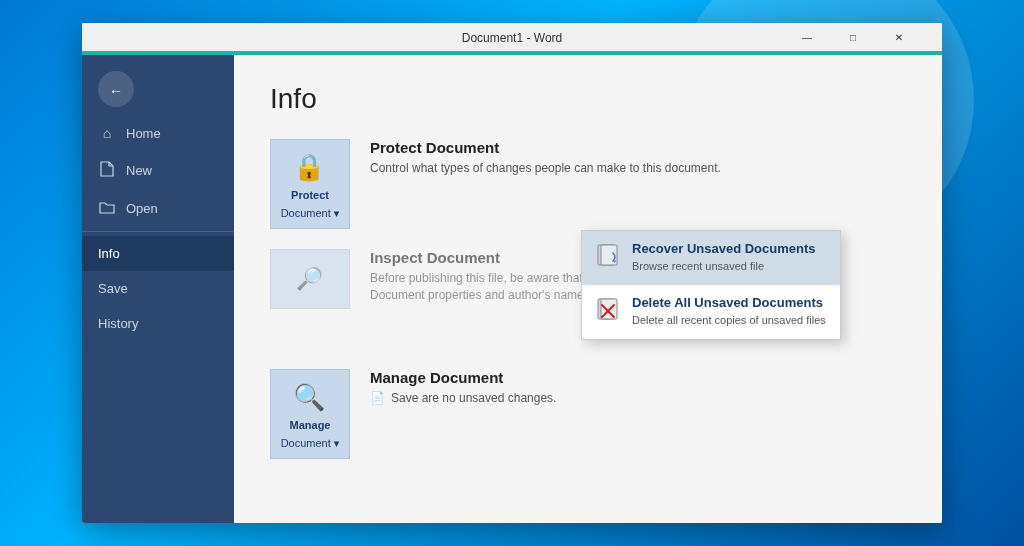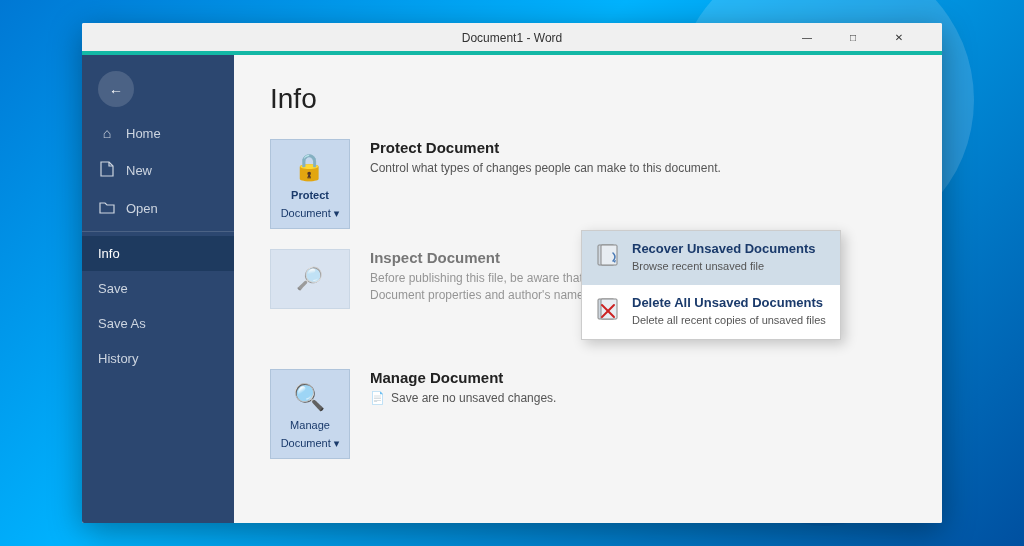--- a/index.html
+++ b/index.html
@@ -287,23 +287,20 @@
       <div class="sidebar-divider"></div>
 
       <div class="sidebar-item active">
         <span>Info</span>
       </div>
 
       <div class="sidebar-item">
         <span>Save</span>
       </div>
 
-      <div class="sidebar-item">
-        <span>Save As</span>
-      </div>
 
       <div class="sidebar-item">
         <span>History</span>
       </div>
     </div>
 
     <div class="content">
 
       <div class="page-title">Info</div>
 
@@ -324,21 +321,21 @@
         <div class="section-text">
           <h3>Inspect Document</h3>
           <p>Before publishing this file, be aware that it contains:</p>
           <p>Document properties and author's name</p>
         </div>
       </div>
 
       <div class="info-section" style="margin-top:60px;">
         <div class="section-icon-btn">
           <span style="font-size:26px;">🔍</span>
-          <span style="font-weight:400;">Manage</span>
+          <span style="font-weight:700;">Manage</span>
           <span>Document ▾</span>
         </div>
         <div class="section-text manage-text">
           <h3>Manage Document</h3>
           <p>
             <span>📄</span>
             <span>Save are no unsaved changes.</span>
           </p>
         </div>
       </div>

